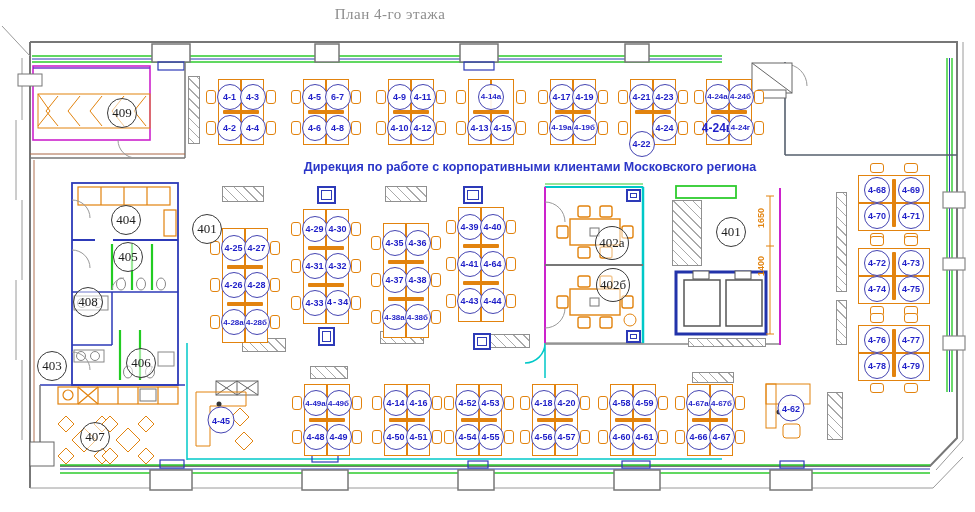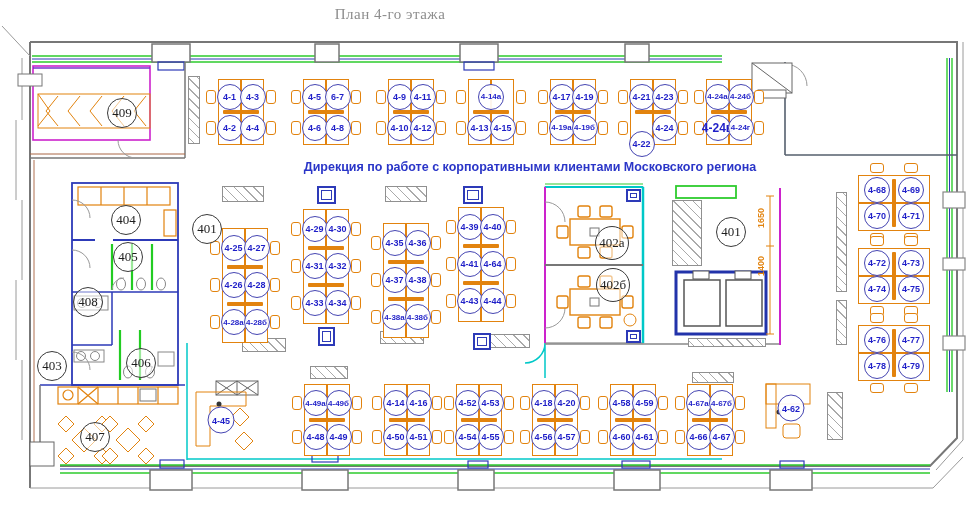--- a/index.html
+++ b/index.html
@@ -363,21 +363,21 @@
       <div class="chair" style="left: 351px; top: 222px; width: 10px; height: 14px;"></div>
       <div class="dcircle" style="left: 314.5px; top: 229px;">4-29</div>
       <div class="dcircle" style="left: 337.5px; top: 229px;">4-30</div>
       <div class="chair" style="left: 291px; top: 259px; width: 10px; height: 14px;"></div>
       <div class="chair" style="left: 351px; top: 259px; width: 10px; height: 14px;"></div>
       <div class="dcircle" style="left: 314.5px; top: 266px;">4-31</div>
       <div class="dcircle" style="left: 337.5px; top: 266px;">4-32</div>
       <div class="chair" style="left: 291px; top: 296px; width: 10px; height: 14px;"></div>
       <div class="chair" style="left: 351px; top: 296px; width: 10px; height: 14px;"></div>
       <div class="dcircle" style="left: 314.5px; top: 303px;">4-33</div>
-      <div class="dcircle" style="left: 337.5px; top: 303px;">4-34</div>
+      <div class="dcircle" style="left: 337.5px; top: 303px; font-family: Liberation Mono, monospace;">4-34</div>
       <div class="dblock" style="left: 383px; top: 222.5px; width: 46px; height: 115px;"></div>
       <div class="ddivv" style="left: 405px; top: 222.5px; height: 115px;"></div>
       <div class="dsep" style="left: 388px; top: 259.5px; width: 36px;"></div>
       <div class="dsep" style="left: 388px; top: 296.5px; width: 36px;"></div>
       <div class="chair" style="left: 371px; top: 236px; width: 10px; height: 14px;"></div>
       <div class="chair" style="left: 431px; top: 236px; width: 10px; height: 14px;"></div>
       <div class="dcircle" style="left: 394.5px; top: 243px;">4-35</div>
       <div class="dcircle" style="left: 417.5px; top: 243px;">4-36</div>
       <div class="chair" style="left: 371px; top: 273px; width: 10px; height: 14px;"></div>
       <div class="chair" style="left: 431px; top: 273px; width: 10px; height: 14px;"></div>

